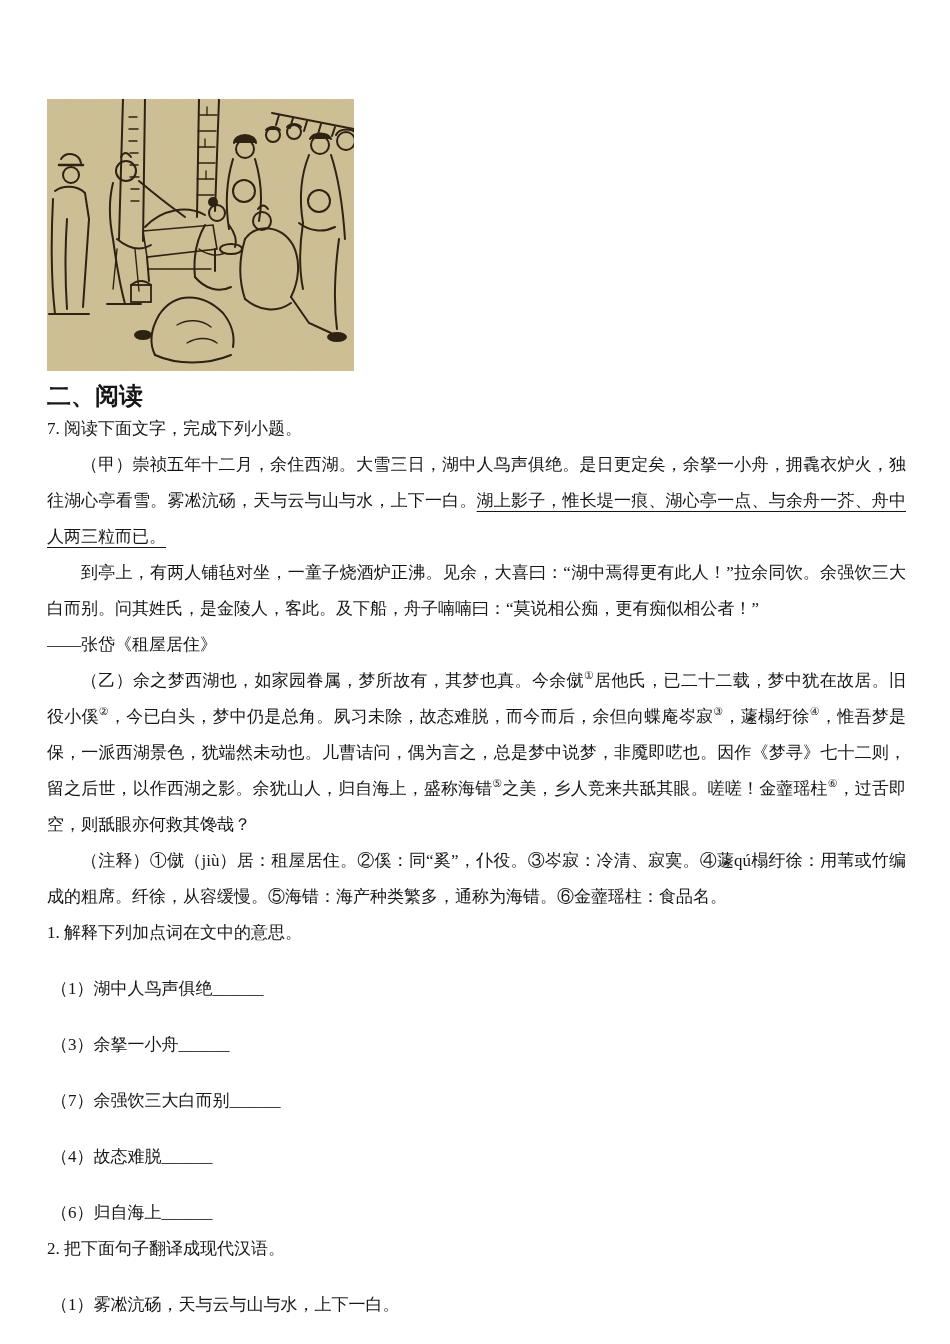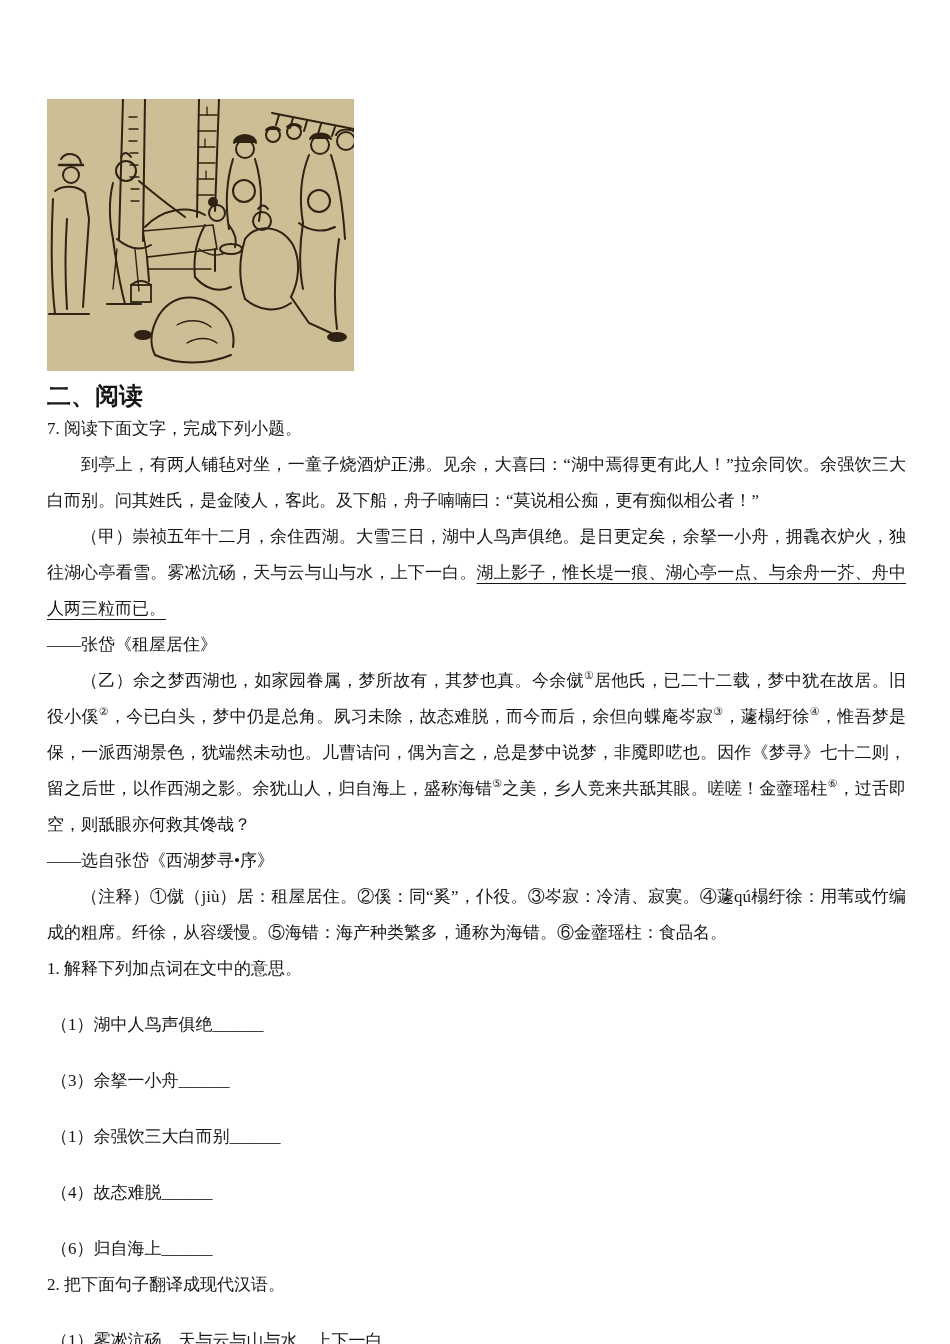--- a/index.html
+++ b/index.html
@@ -145,33 +145,32 @@
       <ellipse cx="96" cy="236" rx="8" ry="4" fill="#2e2312"></ellipse>
     </g>
   </svg>
 
   <div class="section-title">二、阅读</div>
 
   <div class="doc">
 
     <div class="para">7. 阅读下面文字，完成下列小题。</div>
 
+    <div class="para indent"><span>（甲）崇祯五年十二月，余住西湖。大雪三日，湖中人鸟声俱绝。是日更定矣，余拏一小舟，拥毳衣炉火，独往湖心亭看雪。雾凇沆砀，天与云与山与水，上下一白。</span><span class="ul">湖上影子，惟长堤一痕、湖心亭一点、与余舟一芥、舟中人两三粒而已。</span></div>
     <div class="para indent">到亭上，有两人铺毡对坐，一童子烧酒炉正沸。见余，大喜曰：“湖中焉得更有此人！”拉余同饮。余强饮三大白而别。问其姓氏，是金陵人，客此。及下船，舟子喃喃曰：“莫说相公痴，更有痴似相公者！”</div>
-    <div class="para indent"><span>（甲）崇祯五年十二月，余住西湖。大雪三日，湖中人鸟声俱绝。是日更定矣，余拏一小舟，拥毳衣炉火，独往湖心亭看雪。雾凇沆砀，天与云与山与水，上下一白。</span><span class="ul">湖上影子，惟长堤一痕、湖心亭一点、与余舟一芥、舟中人两三粒而已。</span></div>
     <div class="para attr">——张岱《租屋居住》</div>
 
     <div class="para indent"><span>（乙）余之梦西湖也，如家园眷属，梦所故有，其梦也真。今余僦</span><span class="sup">①</span><span>居他氏，已二十二载，梦中犹在故居。旧役小傒</span><span class="sup">②</span><span>，今已白头，梦中仍是总角。夙习未除，故态难脱，而今而后，余但向蝶庵岑寂</span><span class="sup">③</span><span>，蘧榻纡徐</span><span class="sup">④</span><span>，惟吾梦是保，一派西湖景色，犹端然未动也。儿曹诘问，偶为言之，总是梦中说梦，非魇即呓也。因作《梦寻》七十二则，留之后世，以作西湖之影。余犹山人，归自海上，盛称海错</span><span class="sup">⑤</span><span>之美，乡人竞来共舐其眼。嗟嗟！金虀瑶柱</span><span class="sup">⑥</span><span>，过舌即空，则舐眼亦何救其馋哉？</span></div>
-    <div class="para attr">——选自张岱《西湖梦寻•序》</div>
 
     <div class="para indent">（注释）①僦（jiù）居：租屋居住。②傒：同“奚”，仆役。③岑寂：冷清、寂寞。④蘧qú榻纡徐：用苇或竹编成的粗席。纤徐，从容缓慢。⑤海错：海产种类繁多，通称为海错。⑥金虀瑶柱：食品名。</div>
 
     <div class="para">1. 解释下列加点词在文中的意思。</div>
     <div class="para q-item"><span>（1）湖中人鸟声俱绝</span><span class="blank">______</span></div>
     <div class="para q-item"><span>（3）余拏一小舟</span><span class="blank">______</span></div>
-    <div class="para q-item"><span>（1）余强饮三大白而别</span><span class="blank">______</span></div>
+    <div class="para q-item"><span>（7）余强饮三大白而别</span><span class="blank">______</span></div>
     <div class="para q-item"><span>（4）故态难脱</span><span class="blank">______</span></div>
     <div class="para q-item"><span>（6）归自海上</span><span class="blank">______</span></div>
 
     <div class="para">2. 把下面句子翻译成现代汉语。</div>
     <div class="para q-item">（1）雾凇沆砀，天与云与山与水，上下一白。</div>
     <div class="para q-item">（2）一派西湖景色，犹端然未动也。</div>
   </div>
 
 </div>
 

